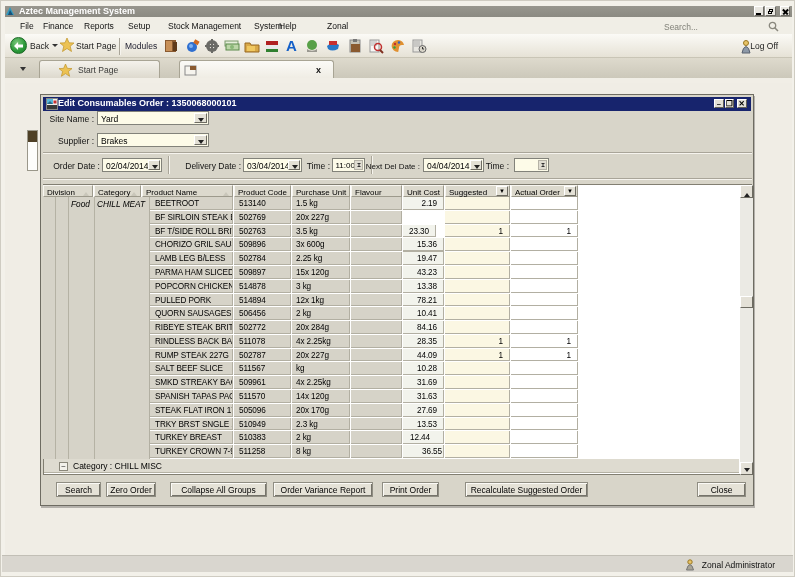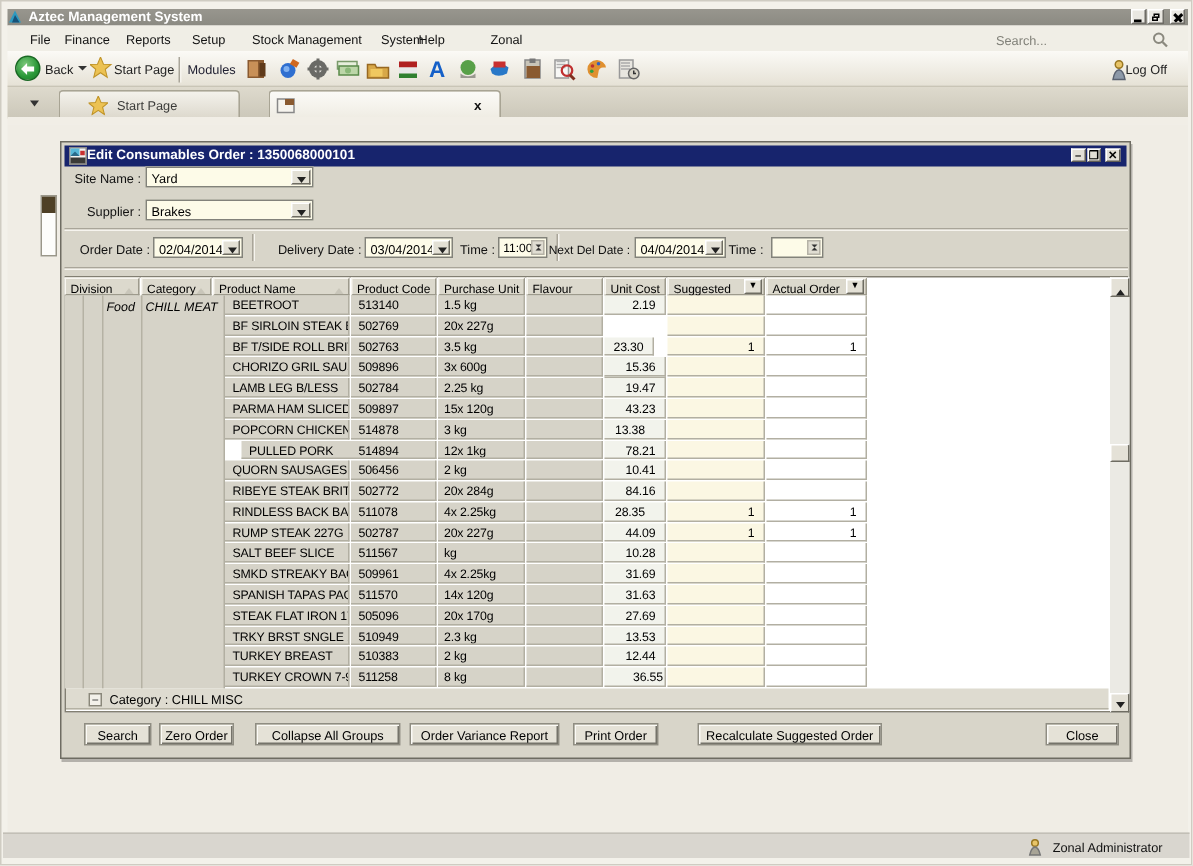--- a/index.html
+++ b/index.html
@@ -363,26 +363,26 @@
       <div class="c" style="left:350px;width:51px;height:13px;padding-left:3px;"></div>
       <div class="c uc" style="left:402px;width:41px;height:13px;text-align:right;padding-right:6px;">43.23</div>
       <div class="c sug" style="left:444px;width:65px;height:13px;text-align:right;padding-right:6px;"></div>
       <div class="c act" style="left:510px;width:67px;height:13px;text-align:right;padding-right:6px;"></div>
     </div>
     <div class="row" style="top:279px;">
       <div class="c" style="left:149px;width:83px;height:13px;padding-left:5px;">POPCORN CHICKEN</div>
       <div class="c" style="left:233px;width:57px;height:13px;padding-left:5px;">514878</div>
       <div class="c" style="left:291px;width:58px;height:13px;padding-left:4px;">3 kg</div>
       <div class="c" style="left:350px;width:51px;height:13px;padding-left:3px;"></div>
-      <div class="c uc" style="left:402px;width:41px;height:13px;text-align:center;padding-right:6px;">13.38</div>
+      <div class="c uc" style="left:402px;width:41px;height:13px;text-align:right;padding-right:6px;">13.38</div>
       <div class="c sug" style="left:444px;width:65px;height:13px;text-align:right;padding-right:6px;"></div>
       <div class="c act" style="left:510px;width:67px;height:13px;text-align:right;padding-right:6px;"></div>
     </div>
     <div class="row" style="top:293px;">
-      <div class="c" style="left:160px;width:83px;height:12px;padding-left:5px;">PULLED PORK</div>
+      <div class="c" style="left:149px;width:83px;height:12px;padding-left:5px;">PULLED PORK</div>
       <div class="c" style="left:233px;width:57px;height:12px;padding-left:5px;">514894</div>
       <div class="c" style="left:291px;width:58px;height:12px;padding-left:4px;">12x 1kg</div>
       <div class="c" style="left:350px;width:51px;height:12px;padding-left:3px;"></div>
       <div class="c uc" style="left:402px;width:41px;height:12px;text-align:right;padding-right:6px;">78.21</div>
       <div class="c sug" style="left:444px;width:65px;height:12px;text-align:right;padding-right:6px;"></div>
       <div class="c act" style="left:510px;width:67px;height:12px;text-align:right;padding-right:6px;"></div>
     </div>
     <div class="row" style="top:306px;">
       <div class="c" style="left:149px;width:83px;height:13px;padding-left:5px;">QUORN SAUSAGES</div>
       <div class="c" style="left:233px;width:57px;height:13px;padding-left:5px;">506456</div>
@@ -399,21 +399,21 @@
       <div class="c" style="left:350px;width:51px;height:13px;padding-left:3px;"></div>
       <div class="c uc" style="left:402px;width:41px;height:13px;text-align:right;padding-right:6px;">84.16</div>
       <div class="c sug" style="left:444px;width:65px;height:13px;text-align:right;padding-right:6px;"></div>
       <div class="c act" style="left:510px;width:67px;height:13px;text-align:right;padding-right:6px;"></div>
     </div>
     <div class="row" style="top:334px;">
       <div class="c" style="left:149px;width:83px;height:13px;padding-left:5px;">RINDLESS BACK BACO</div>
       <div class="c" style="left:233px;width:57px;height:13px;padding-left:5px;">511078</div>
       <div class="c" style="left:291px;width:58px;height:13px;padding-left:4px;">4x 2.25kg</div>
       <div class="c" style="left:350px;width:51px;height:13px;padding-left:3px;"></div>
-      <div class="c uc" style="left:402px;width:41px;height:13px;text-align:center;padding-right:6px;">28.35</div>
+      <div class="c uc" style="left:402px;width:41px;height:13px;text-align:right;padding-right:6px;">28.35</div>
       <div class="c sug" style="left:444px;width:65px;height:13px;text-align:right;padding-right:6px;">1</div>
       <div class="c act" style="left:510px;width:67px;height:13px;text-align:right;padding-right:6px;">1</div>
     </div>
     <div class="row" style="top:348px;">
       <div class="c" style="left:149px;width:83px;height:12px;padding-left:5px;">RUMP STEAK 227G</div>
       <div class="c" style="left:233px;width:57px;height:12px;padding-left:5px;">502787</div>
       <div class="c" style="left:291px;width:58px;height:12px;padding-left:4px;">20x 227g</div>
       <div class="c" style="left:350px;width:51px;height:12px;padding-left:3px;"></div>
       <div class="c uc" style="left:402px;width:41px;height:12px;text-align:right;padding-right:6px;">44.09</div>
       <div class="c sug" style="left:444px;width:65px;height:12px;text-align:right;padding-right:6px;">1</div>
@@ -462,21 +462,21 @@
       <div class="c" style="left:350px;width:51px;height:12px;padding-left:3px;"></div>
       <div class="c uc" style="left:402px;width:41px;height:12px;text-align:right;padding-right:6px;">13.53</div>
       <div class="c sug" style="left:444px;width:65px;height:12px;text-align:right;padding-right:6px;"></div>
       <div class="c act" style="left:510px;width:67px;height:12px;text-align:right;padding-right:6px;"></div>
     </div>
     <div class="row" style="top:430px;">
       <div class="c" style="left:149px;width:83px;height:13px;padding-left:5px;">TURKEY BREAST</div>
       <div class="c" style="left:233px;width:57px;height:13px;padding-left:5px;">510383</div>
       <div class="c" style="left:291px;width:58px;height:13px;padding-left:4px;">2 kg</div>
       <div class="c" style="left:350px;width:51px;height:13px;padding-left:3px;"></div>
-      <div class="c uc" style="left:402px;width:41px;height:13px;text-align:right;padding-right:6px;">12.44</div>
+      <div class="c uc" style="left:402px;width:41px;height:13px;text-align:center;padding-right:6px;">12.44</div>
       <div class="c sug" style="left:444px;width:65px;height:13px;text-align:right;padding-right:6px;"></div>
       <div class="c act" style="left:510px;width:67px;height:13px;text-align:right;padding-right:6px;"></div>
     </div>
     <div class="row" style="top:444px;">
       <div class="c" style="left:149px;width:83px;height:13px;padding-left:5px;">TURKEY CROWN 7-9K</div>
       <div class="c" style="left:233px;width:57px;height:13px;padding-left:5px;">511258</div>
       <div class="c" style="left:291px;width:58px;height:13px;padding-left:4px;">8 kg</div>
       <div class="c" style="left:350px;width:51px;height:13px;padding-left:3px;"></div>
       <div class="c uc" style="left:402px;width:41px;height:13px;text-align:right;padding-right:1px;">36.55</div>
       <div class="c sug" style="left:444px;width:65px;height:13px;text-align:right;padding-right:6px;"></div>

